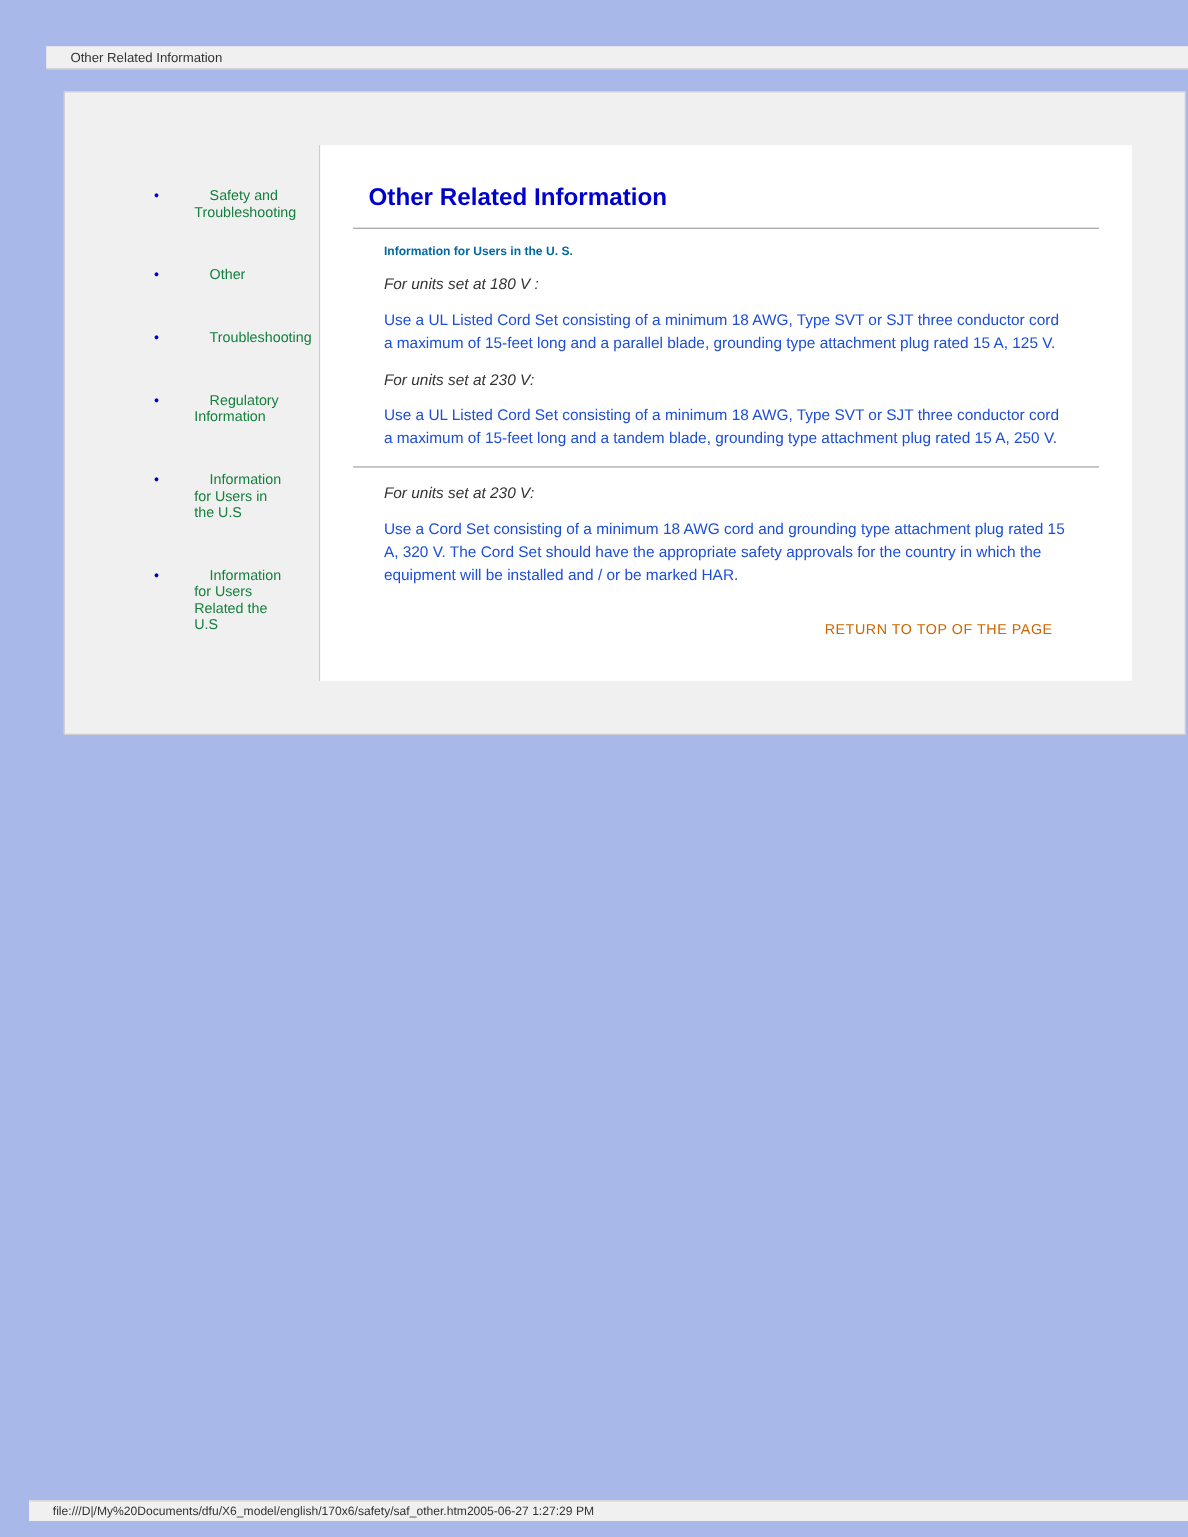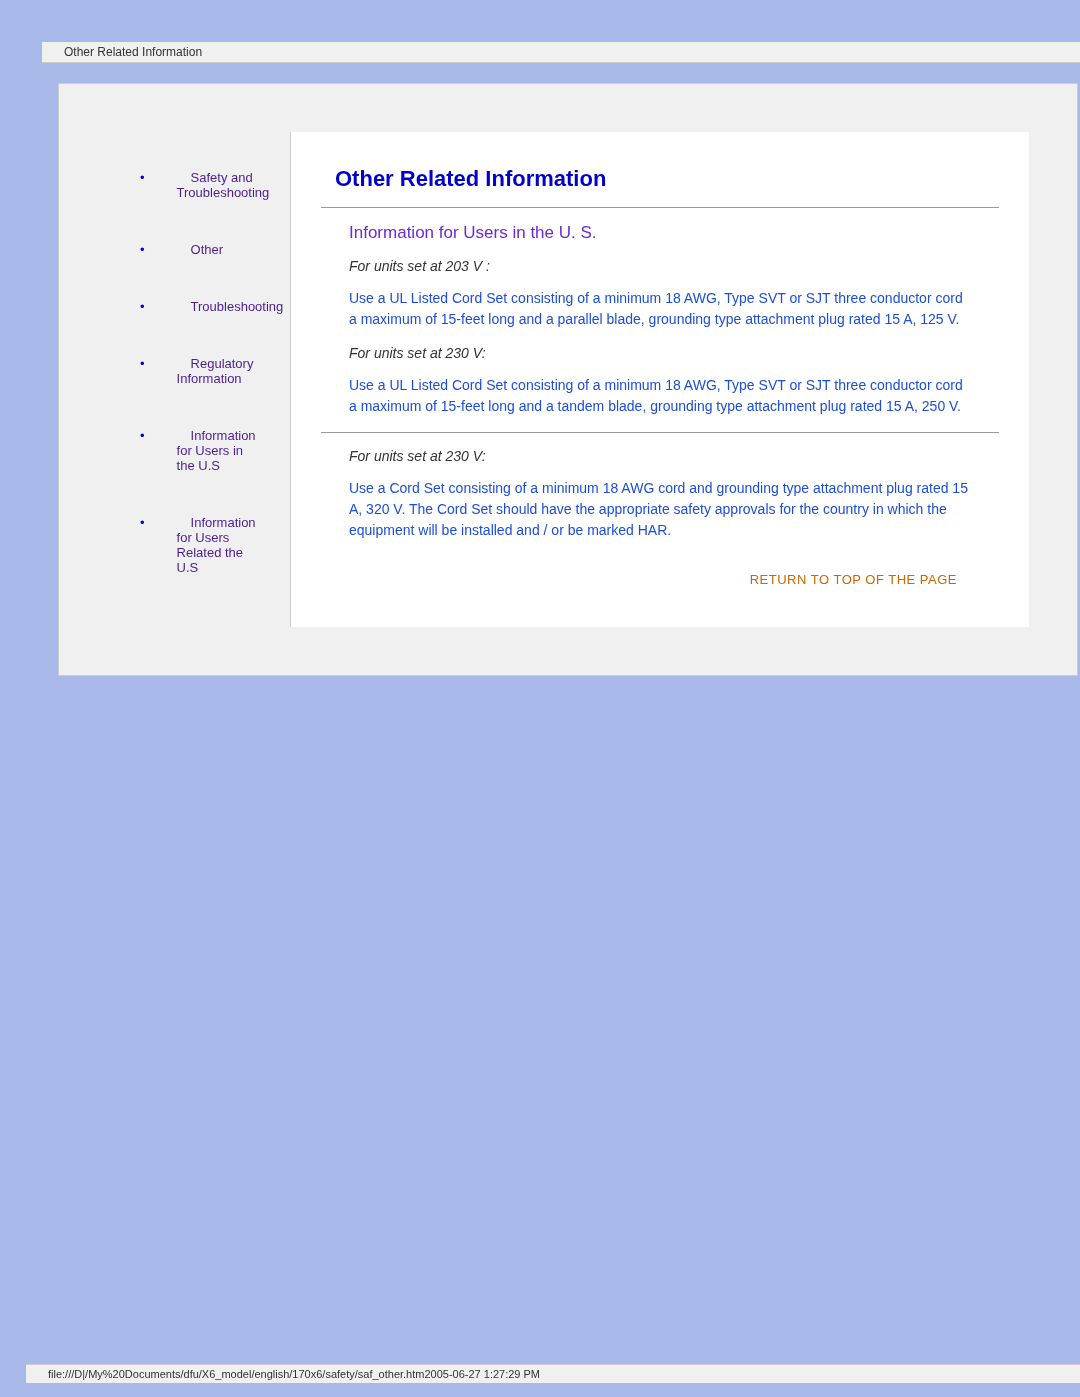--- a/index.html
+++ b/index.html
@@ -43,21 +43,21 @@
       font-size: 13px;
     }
 
     .sidebar-item {
       margin-bottom: 6px;
       color: #0000cc;
       cursor: pointer;
     }
 
     .sidebar-item a {
-      color: #4c1d95;
+      color: #15803d;
       text-decoration: none;
     }
 
     .sidebar-bullet {
       display: flex;
       align-items: flex-start;
       gap: 4px;
     }
 
     .sidebar-bullet .bullet {
@@ -78,23 +78,23 @@
       margin-bottom: 15px;
     }
 
     .divider {
       border: none;
       border-top: 1px solid #999;
       margin: 15px 0;
     }
 
     .section-title {
-      font-size: 17px;
-      font-weight: normal;
-      color: #6d28d9;
+      font-size: 11px;
+      font-weight: bold;
+      color: #0369a1;
       margin-bottom: 15px;
     }
 
     .italic-text {
       font-style: italic;
       margin-bottom: 12px;
       color: #333;
     }
 
     .body-text {
@@ -188,21 +188,21 @@
 
     <div class="content-area">
 
       <h1 class="page-title">Other Related Information</h1>
 
       <hr class="divider">
 
       <div>
         <h2 class="section-title">Information for Users in the U. S.</h2>
 
-        <p class="italic-text">For units set at 203 V :</p>
+        <p class="italic-text">For units set at 180 V :</p>
         <p class="body-text">Use a UL Listed Cord Set consisting of a minimum 18 AWG, Type SVT or SJT three conductor cord a maximum of 15-feet long and a parallel blade, grounding type attachment plug rated 15 A, 125 V.</p>
 
         <p class="italic-text">For units set at 230 V:</p>
         <p class="body-text">Use a UL Listed Cord Set consisting of a minimum 18 AWG, Type SVT or SJT three conductor cord a maximum of 15-feet long and a tandem blade, grounding type attachment plug rated 15 A, 250 V.</p>
       </div>
 
       <hr class="divider">
 
       <div>
 

